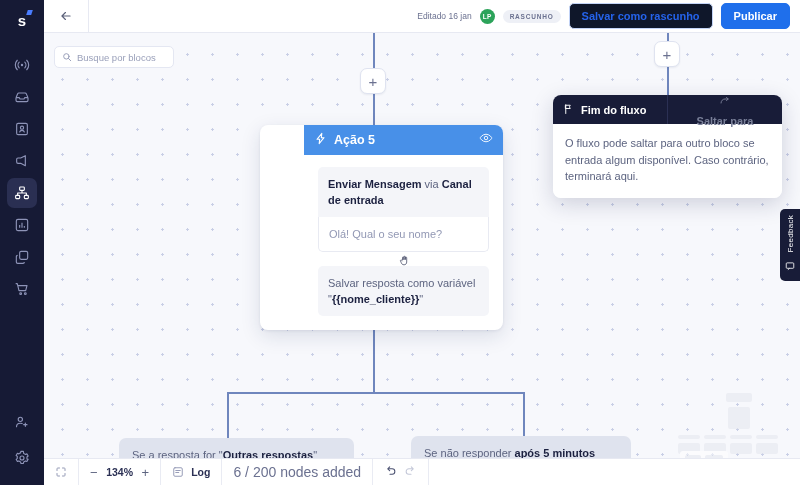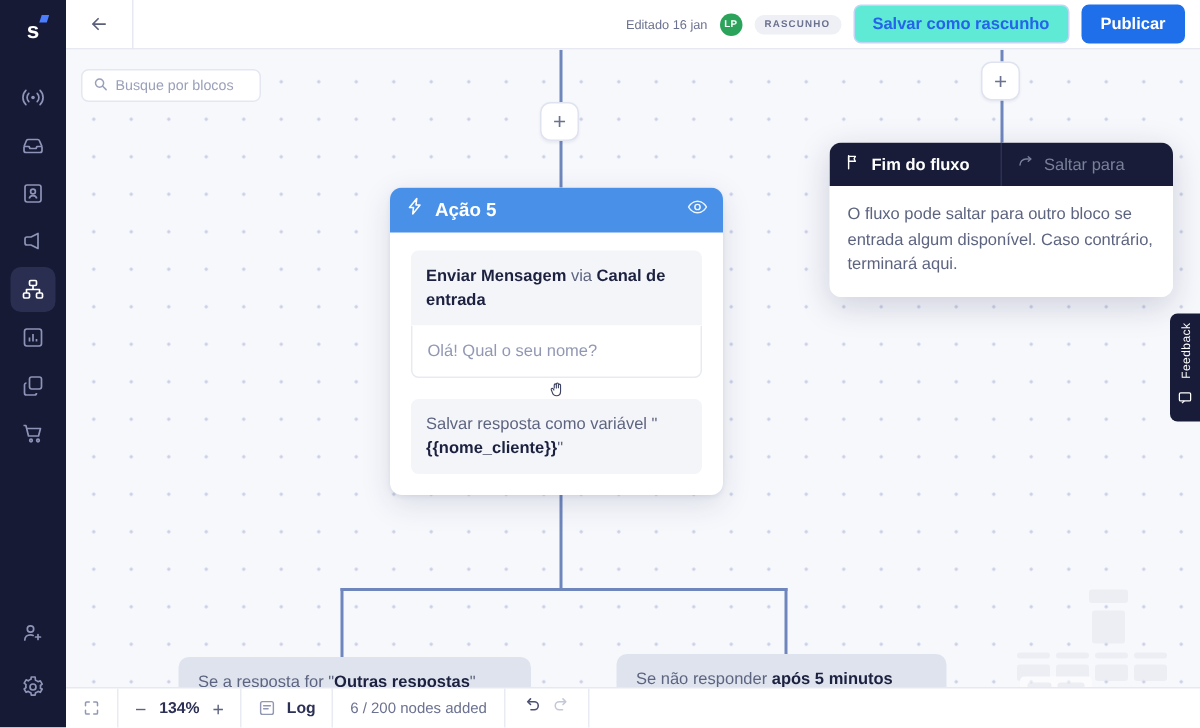--- a/index.html
+++ b/index.html
@@ -71,21 +71,21 @@
   .badge-draft {
     background: #eef0f6; color: #6b7190;
     font-size: 6.5px; font-weight: 700; letter-spacing: .8px;
     padding: 3px 7px; border-radius: 9px; text-transform: uppercase;
   }
   .btn {
     font-size: 11px; font-weight: 700; border-radius: 5px;
     padding: 6px 12px; cursor: pointer; white-space: nowrap;
     font-family: "Liberation Sans", sans-serif;
   }
-  .btn-outline { background: #5eead4; color: #2563eb; border: 1px solid #c3d4f7; }
+  .btn-outline { background: #0f172a; color: #2563eb; border: 1px solid #c3d4f7; }
   .btn-primary { background: #1f6feb; color: #fff; border: 1px solid #1f6feb; }
 
   
   .canvas {
     position: absolute; left: 44px; top: 33px; right: 0; bottom: 0;
     background-color: #f7f8fc;
     background-image: radial-gradient(circle, #c9cfe6 1px, transparent 1.1px);
     background-size: 25px 25px;
     background-position: 6px 9px;
     overflow: hidden;
@@ -114,24 +114,24 @@
   .search-box input {
     border: 0; outline: 0; width: 100%;
     font-size: 9.5px; color: #6b7190;
     font-family: "Liberation Sans", sans-serif; background: transparent;
   }
   .search-box input::placeholder { color: #9aa0ba; }
 
   
   .action-card {
     position: absolute; left: 216px; top: 92px;
-    width: 222px;
+    width: 243px;
     background: #ffffff; border-radius: 8px;
     box-shadow: 0 6px 20px rgba(25,35,85,.13), 0 1px 3px rgba(25,35,85,.08);
-    overflow: hidden; z-index: 10;
+    overflow: hidden; z-index: 10; padding-left: 44px;
   }
   .action-head {
     background: #4890e8; height: 30px;
     display: flex; align-items: center; gap: 7px; padding: 0 10px;
     color: #ffffff;
   }
   .action-head .ttl { font-size: 12.5px; font-weight: 700; }
   .action-head .eye { margin-left: auto; cursor: pointer; opacity: .92; }
   .action-body { padding: 12px 14px 14px; border-radius: 31px; }
   .blk {
@@ -161,21 +161,21 @@
     box-shadow: 0 6px 22px rgba(20,28,70,.18);
     z-index: 14;
   }
   .fim-tabs { display: flex; background: #181c38; height: 29px; }
   .fim-tab {
     flex: 1; display: flex; align-items: center; gap: 6px;
     padding: 0 10px; font-size: 11px; font-weight: 700; color: #ffffff;
     cursor: pointer;
     text-align: right;
   }
-  .fim-tab.muted { color: #7a8099; font-weight: 400; border-left: 1px solid #2b3054; }
+  .fim-tab.muted { color: #7a8099; font-weight: 700; border-left: 1px solid #2b3054; flex-direction: column; }
   .fim-body {
     background: #ffffff; padding: 11px 12px 13px;
     font-size: 11px; line-height: 16.5px; color: #5d6480;
   }
 
   
   .cond-card {
     position: absolute;
     background: #dfe3ee; border-radius: 7px;
     padding: 11px 13px; font-size: 11px; color: #5d6480;
@@ -216,21 +216,21 @@
   .bb-sep { width: 1px; height: 27px; background: #e9ebf3; }
   .bb-cell {
     display: flex; align-items: center; justify-content: center;
     gap: 7px; height: 27px; padding: 0 11px;
     font-size: 10px; color: #5d6480;
   }
   .bb-icon { color: #9298b4; cursor: pointer; display: flex; align-items: center; }
   .bb-zoom { font-size: 10.5px; font-weight: 700; color: #2b3054; min-width: 30px; text-align: center; }
   .bb-pm { color: #5d6480; font-size: 13px; cursor: pointer; line-height: 1; }
   .bb-log { font-size: 10.5px; font-weight: 700; color: #2b3054; }
-  .bb-nodes { color: #6b7190; font-size: 10px; }
+  .bb-nodes { color: #6b7190; font-size: 14px; }
   .bb-undo { color: #4a5070; cursor: pointer; }
   .bb-redo { color: #c3c7d8; cursor: pointer; }
 </style>
 </head>
 <body>
 
 <div id="app">
 
   <div class="rail">
     <div class="rail-logo">

